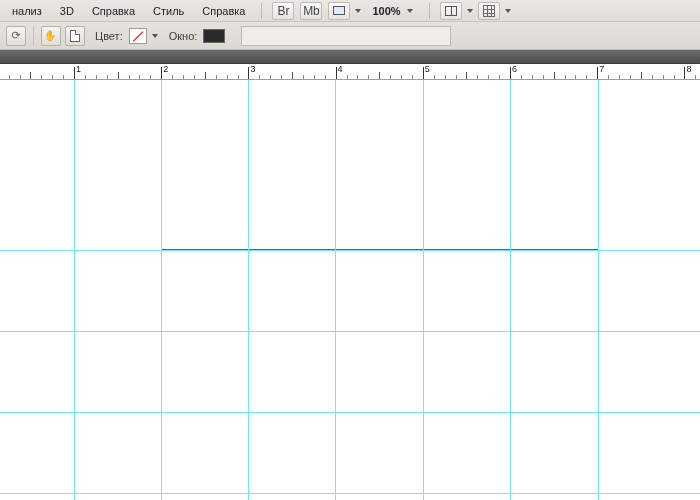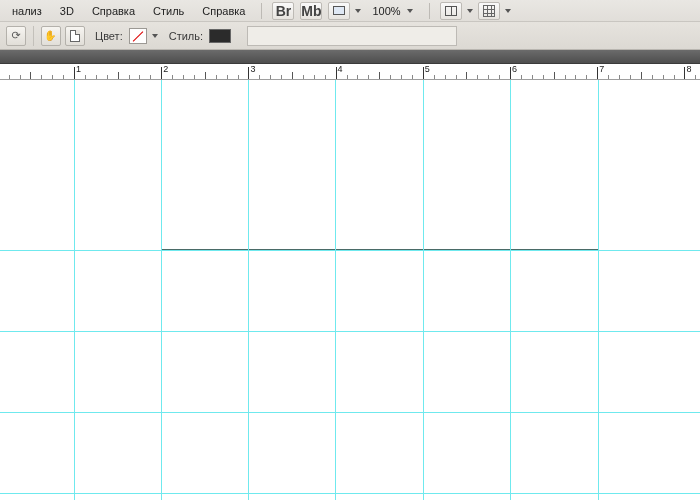--- a/index.html
+++ b/index.html
@@ -21,24 +21,24 @@
     cursor: default;
   }
   .menu-sep { width:1px; height:16px; background:#bdbab5; margin:0 6px; }
   .menu-icon-btn {
     width: 22px; height: 18px;
     border: 1px solid #bdbab5; border-radius: 2px;
     background: linear-gradient(#fafafa,#e7e4df);
     display: flex; align-items: center; justify-content: center;
     margin: 0 2px;
   }
-  .menu-icon-btn.small-text { font-size:14px; color:#444; font-weight:bold; }
+  .menu-icon-btn.small-text { font-size:12px; color:#444; font-weight:normal; }
   .menu-zoom { display:flex; align-items:center; gap:2px; margin:0 6px; }
   .menu-zoom .dd { width:10px; height:10px; display:flex;align-items:center;justify-content:center; }
-  .menu-field { color:#222; padding:0 2px; }
+  .menu-field { color:#222; padding:0 2px;font-weight:bold; }
   .chev-down { width:0;height:0;border-left:3px solid transparent;border-right:3px solid transparent;border-top:4px solid #555;}
 
   
   .optbar {
     height: 28px;
     background: linear-gradient(#e6e3de, #dcd9d3);
     border-bottom: 1px solid #b9b6b0;
     display:flex; align-items:center;
     padding: 0 6px;
     gap:4px;
@@ -180,21 +180,21 @@
       </div>
 
     <span class="opt-label">Цвет:</span>
     <div class="style-swatch">
         <div class="diag"></div>
       </div>
     <div class="mini-dd">
         <div class="chev-down"></div>
       </div>
 
-    <span class="opt-label">Стиль:</span>
+    <span class="opt-label">Окно:</span>
     <div class="color-swatch" style="background:#2b2b2b"></div>
 
     <div class="opt-blank"></div>
   </div>
 
   <div class="tabstrip"></div>
 
   <div class="ruler" id="ruler">
       <div class="tick minor" style="left: 8.6px;"></div>
       <div class="tick minor" style="left: 19.5px;"></div>

